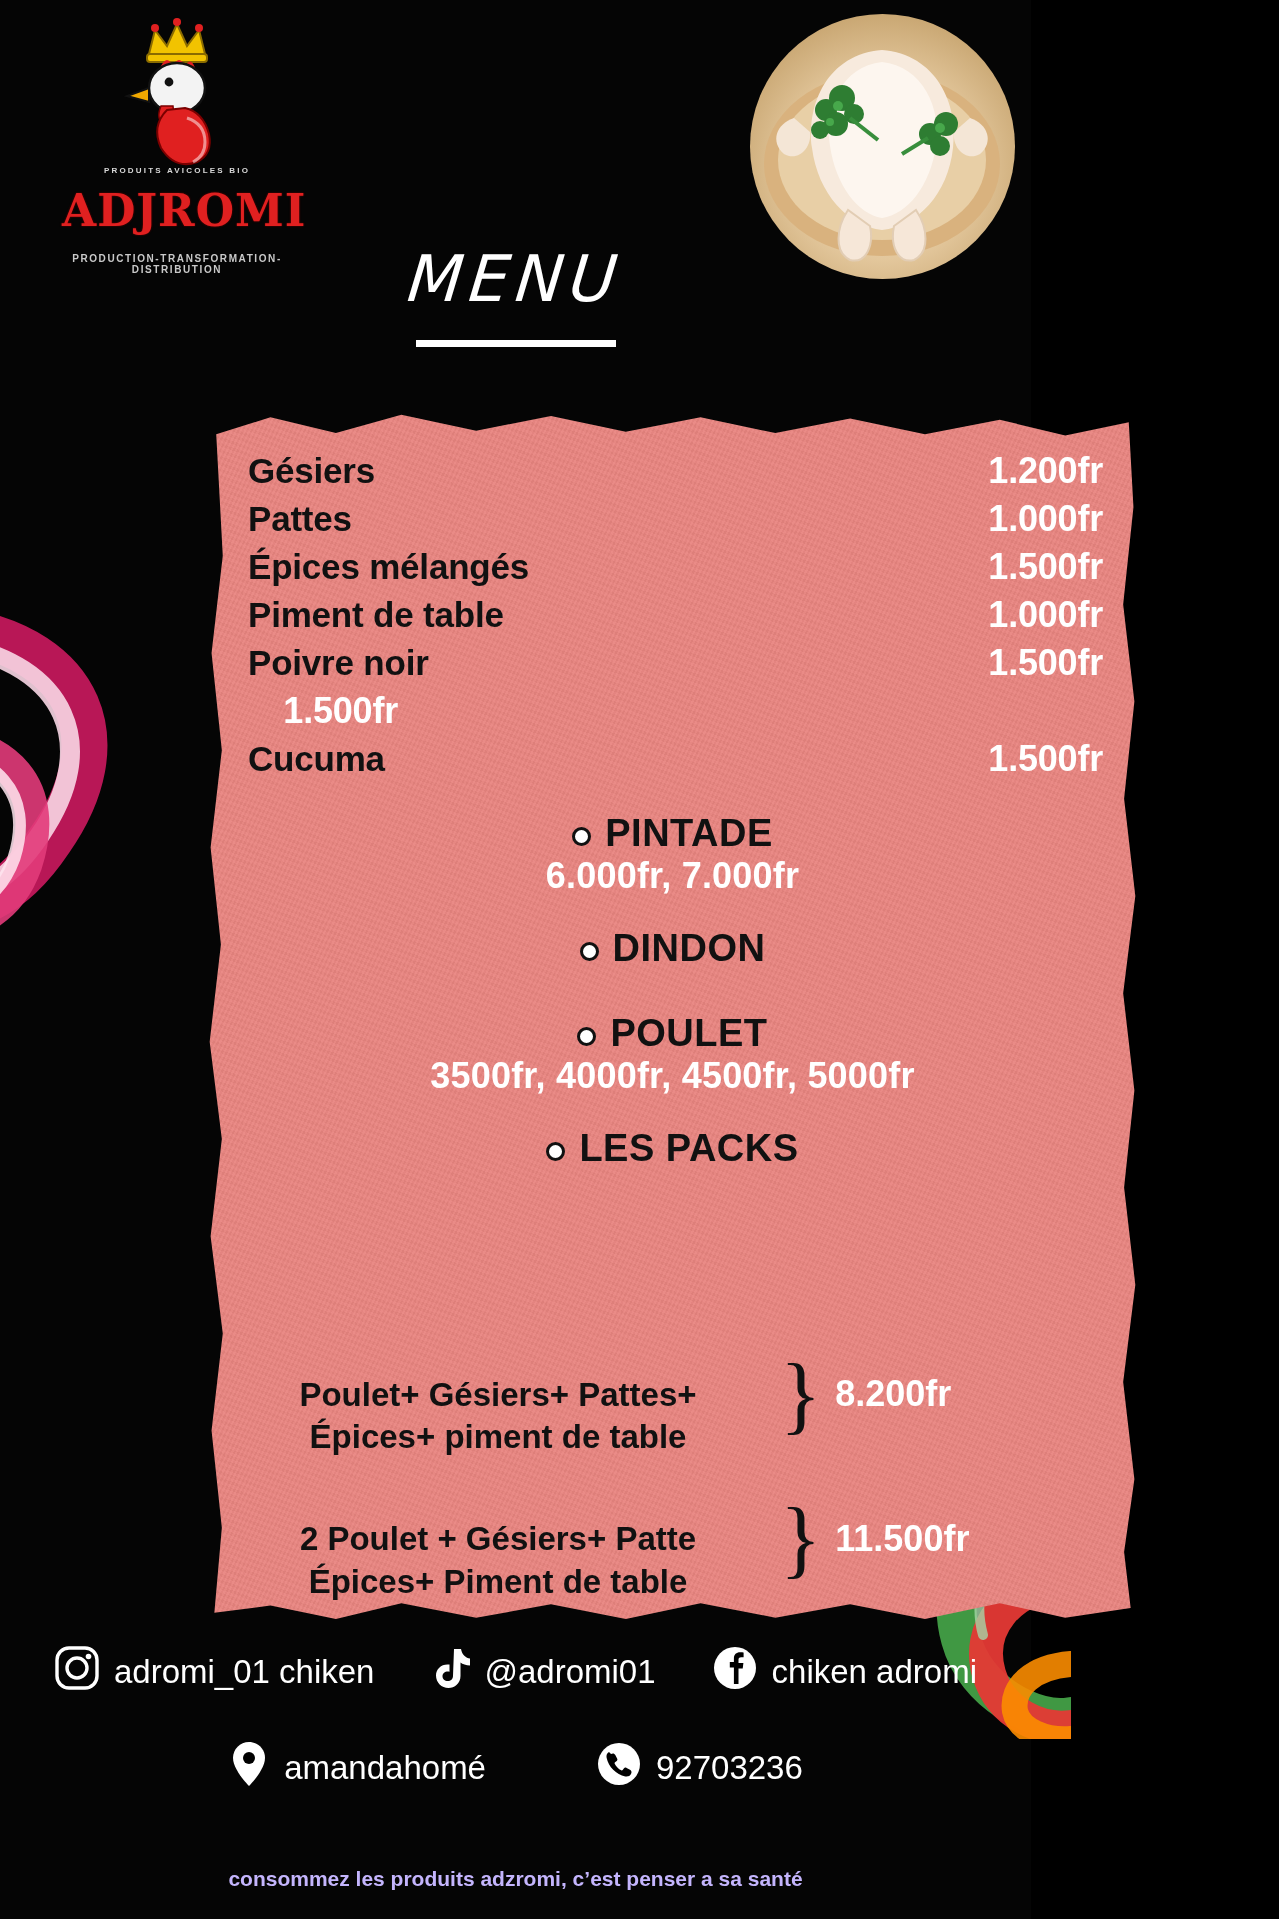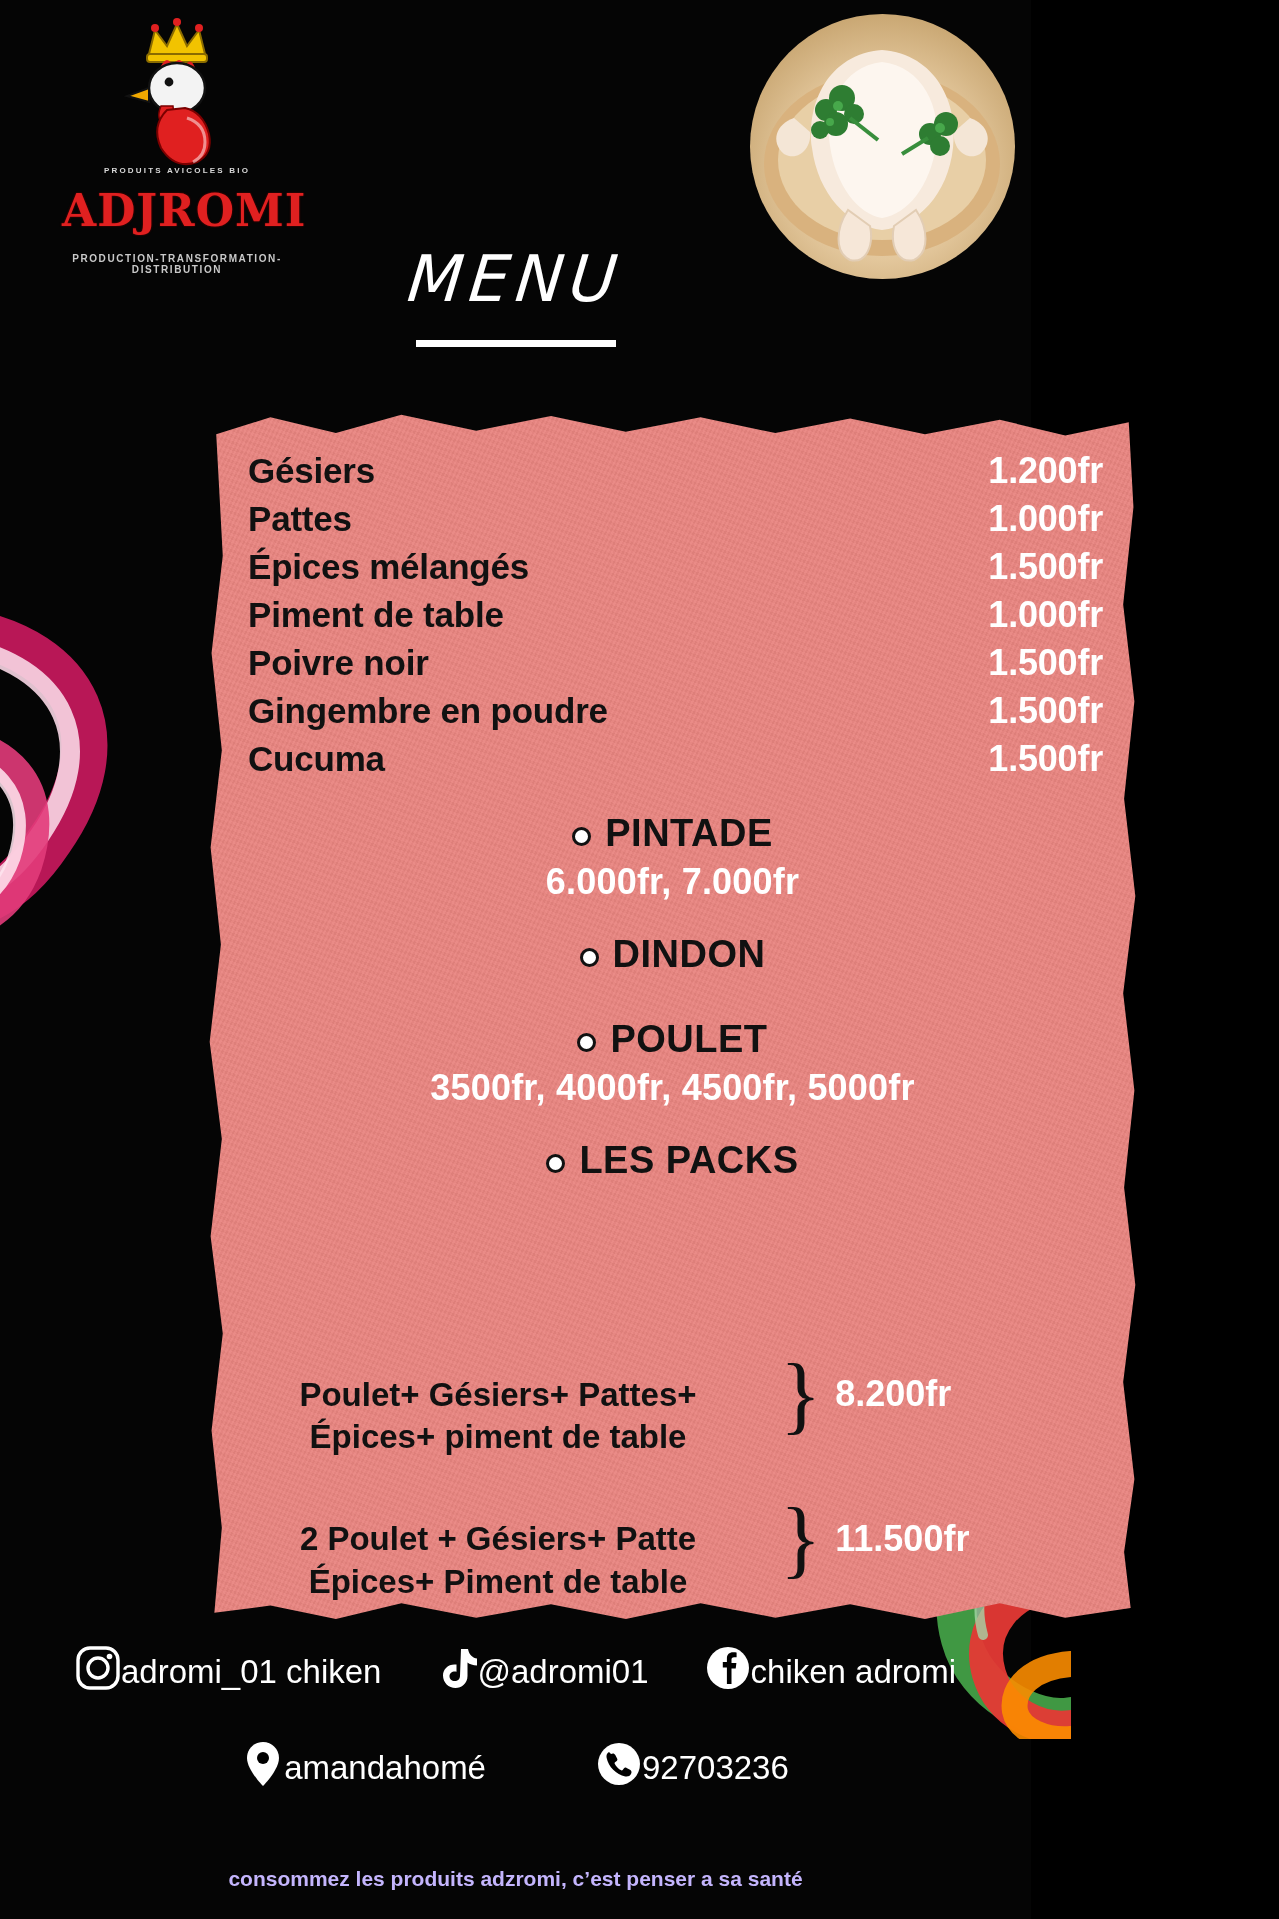--- a/index.html
+++ b/index.html
@@ -185,21 +185,21 @@
   .sec-title {
     color: #111111;
     font-size: 38px;
     font-weight: 700;
     letter-spacing: 0.5px;
   }
   .sec-prices {
     color: #ffffff;
     font-size: 36px;
     font-weight: 700;
-    margin-top: 6px;
+    margin-top: 0;
     letter-spacing: 0.2px;
   }
   .gap-sm { height: 18px; }
   .gap-md { height: 30px; }
 
   
   .packs { position: absolute; left: 218px; top: 1330px; width: 910px; }
   .pack {
     display: flex;
     align-items: center;
@@ -234,20 +234,21 @@
     left: 0; right: 0;
     top: 1645px;
     display: flex;
     align-items: center;
     justify-content: center;
     gap: 56px;
   }
   .social {
     display: flex;
     align-items: center;
+    gap: 14px;
     color: #ffffff;
     font-size: 33px;
   }
   .contacts {
     position: absolute;
     left: 0; right: 0;
     top: 1740px;
     display: flex;
     align-items: center;
     justify-content: center;
@@ -375,21 +376,20 @@
     </div>
     <div class="price-row">
       <span class="price-name">Piment de table</span>
       <span class="price-value">1.000fr</span>
     </div>
     <div class="price-row">
       <span class="price-name">Poivre noir</span>
       <span class="price-value">1.500fr</span>
     </div>
     <div class="price-row">
-      <span class="price-name">Gingembre en poudre</span>
       <span class="price-value">1.500fr</span>
     </div>
     <div class="price-row">
       <span class="price-name">Cucuma</span>
       <span class="price-value">1.500fr</span>
     </div>
   </div>
 
   <div class="sections">
     <div class="sec-head">

